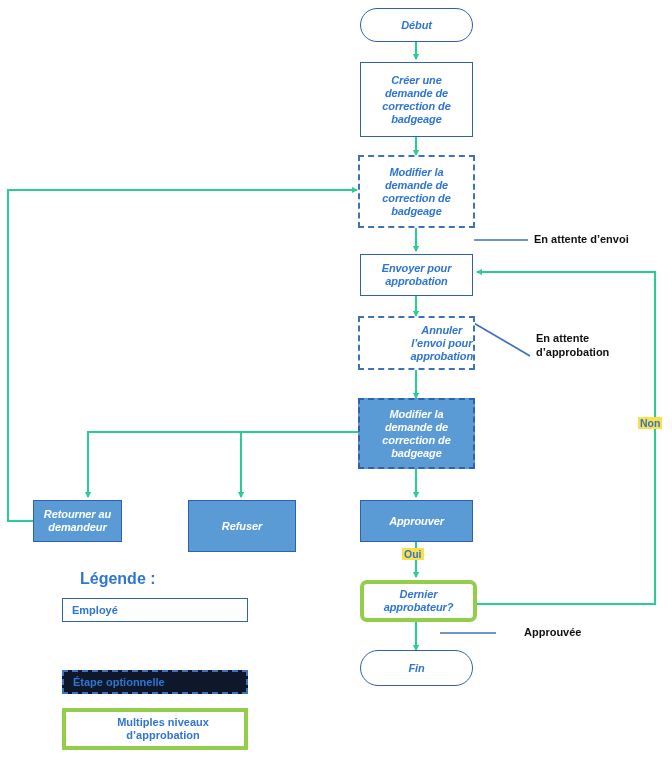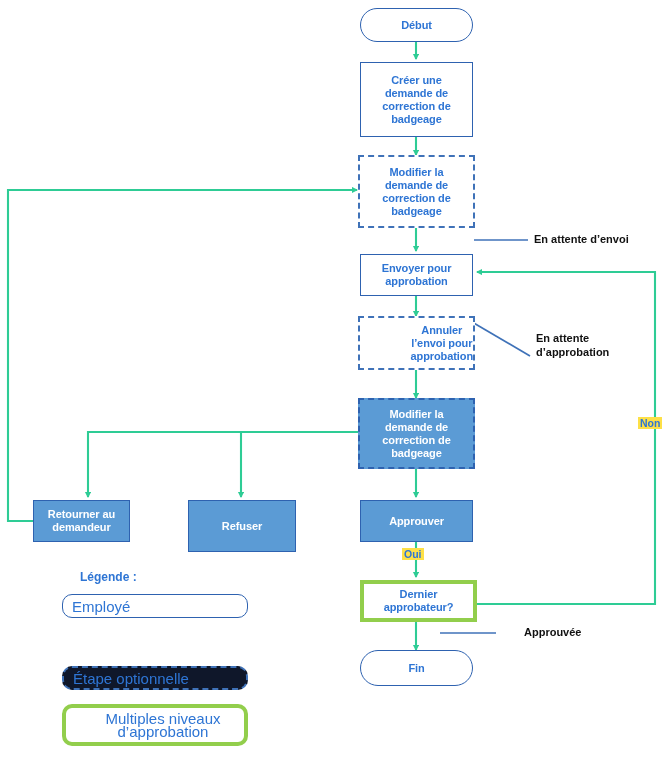--- a/index.html
+++ b/index.html
@@ -33,20 +33,21 @@
     box-sizing: border-box;
     display: flex;
     align-items: center;
     justify-content: center;
     text-align: center;
     font-weight: bold;
     font-size: 11px;
     line-height: 13px;
     letter-spacing: -0.1px;
     z-index: 3;
+    font-style: italic;
   }
   .node-employee {
     background: #ffffff;
     border: 1.6px solid #2E62B0;
     color: #2E75D4;
   }
   .node-approver {
     background: #5B9BD5;
     border: 1.6px solid #2E62B0;
     color: #ffffff;
@@ -98,36 +99,35 @@
 
   
   #legend {
     position: absolute;
     left: 62px;
     top: 570px;
     width: 200px;
     z-index: 3;
   }
   .legend-title {
-    font-size: 12px;
+    font-size: 16px;
     font-weight: bold;
     color: #2E75D4;
     margin: 0 0 10px 18px;
   }
   .legend-row {
     box-sizing: border-box;
     width: 186px;
     height: 24px;
     display: flex;
     align-items: center;
-    font-size: 15px;
-    font-weight: normal;
+    font-size: 11px;
+    font-weight: bold;
     padding-left: 9px;
     margin-bottom: 4px;
-    border-radius: 10px;
   }
   .legend-row.emp {
     background: #ffffff;
     border: 1.6px solid #2E62B0;
     color: #2E75D4;
   }
   .legend-row.app {
     background: #5B9BD5;
     border: 1.6px solid #2E62B0;
     color: #ffffff;
@@ -216,33 +216,33 @@
   </div>
 
   <div class="node node-employee node-optional" style="left:358px;top:316px;width:117px;height:54px;justify-content:flex-end;">
     <span>Annuler<br>l’envoi pour<br>approbation</span>
   </div>
 
   <div class="node node-approver node-optional" style="left:358px;top:398px;width:117px;height:71px;">
     <span>Modifier la<br>demande de<br>correction de<br>badgeage</span>
   </div>
 
-  <div class="node node-approver" style="left:33px;top:500px;width:97px;height:42px;">
+  <div class="node node-approver" style="left:33px;top:500px;width:89px;height:42px;">
     <span>Retourner au<br>demandeur</span>
   </div>
 
   <div class="node node-approver" style="left:188px;top:500px;width:108px;height:52px;">
     <span>Refuser</span>
   </div>
 
   <div class="node node-approver" style="left:360px;top:500px;width:113px;height:42px;">
     <span>Approuver</span>
   </div>
 
-  <div class="node node-multi" style="left:360px;top:580px;width:117px;height:42px;">
+  <div class="node node-multi" style="left:360px;top:580px;width:117px;height:42px;border-radius:7px;">
     <span>Dernier<br>approbateur?</span>
   </div>
 
   <div class="node node-terminator" style="left:360px;top:650px;width:113px;height:36px;">
     <span>Fin</span>
   </div>
 
   <div class="edge-label" style="left:402px;top:548px;">Oui</div>
   <div class="edge-label" style="left:638px;top:417px;">Non</div>
 

